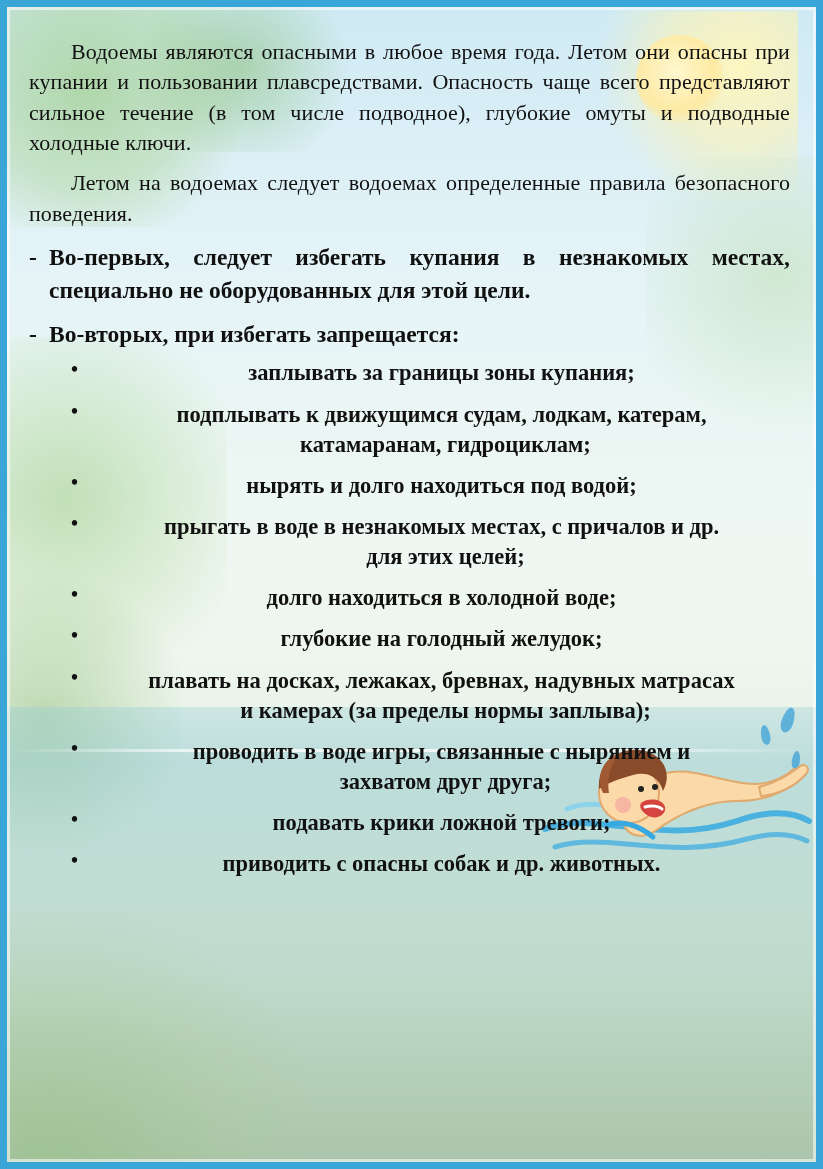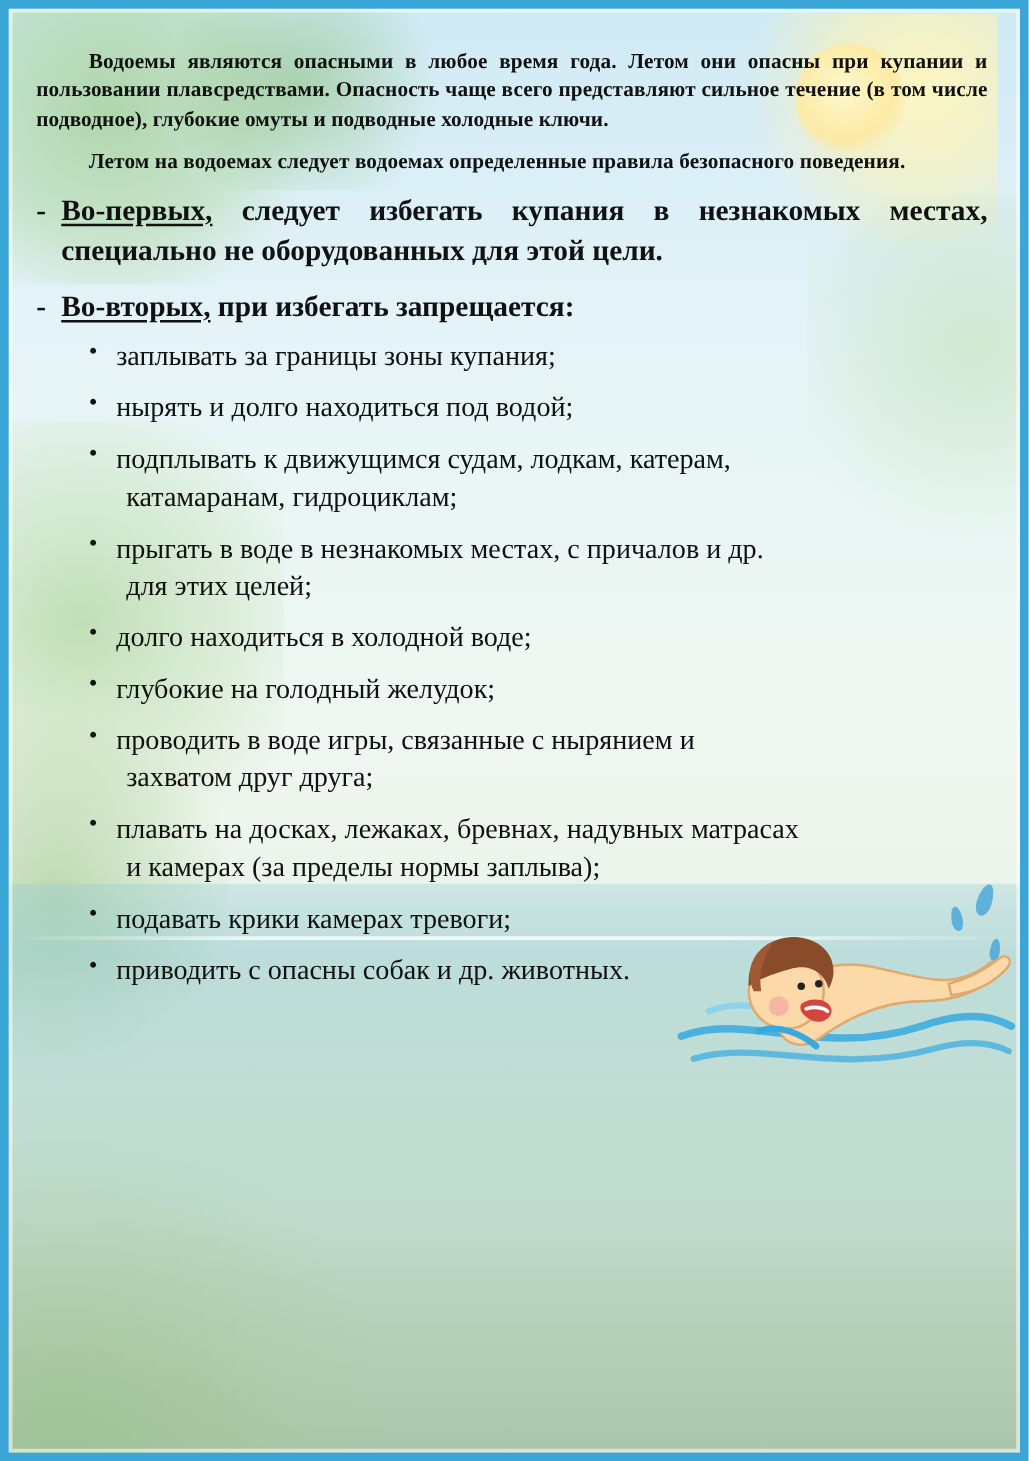--- a/index.html
+++ b/index.html
@@ -111,25 +111,25 @@
   
   .content {
     position: relative;
     z-index: 5;
     padding: 30px 26px 10px 22px;
     color: #111;
   }
 
   p.para {
     margin: 0 0 2px 0;
-    font-size: 17px;
+    font-size: 22px;
     line-height: 1.38;
     text-align: justify;
     text-indent: 42px;
-    font-weight: 700;
+    font-weight: 400;
     letter-spacing: .1px;
   }
   p.para.second { margin-top: 10px; }
 
   .dash-item {
     display: flex;
     align-items: flex-start;
     margin-top: 12px;
     font-size: 23.5px;
     font-weight: 700;
@@ -138,37 +138,36 @@
   .dash-item .dash {
     flex: 0 0 auto;
     width: 18px;
     margin-right: 2px;
   }
   .dash-item .dash-text {
     flex: 1 1 auto;
     text-align: justify;
   }
   .underlined {
-    text-decoration: underline;
     text-underline-offset: 3px;
   }
 
   ul.rules {
     list-style: none;
     margin: 8px 0 0 0;
     padding: 0 0 0 42px;
   }
   ul.rules > li {
     position: relative;
     font-size: 22.5px;
-    font-weight: 400;
+    font-weight: 700;
     line-height: 1.34;
     margin-bottom: 11px;
     padding-left: 22px;
-    text-align: left;
+    text-align: center;
   }
   ul.rules > li::before {
     content: "•";
     position: absolute;
     left: 0;
     top: -2px;
     font-size: 20px;
     color: #111;
   }
   ul.rules > li .l2 { display: block; padding-left: 8px; }
@@ -236,46 +235,46 @@
     <div class="dash-item">
       <span class="dash">-</span>
       <span class="dash-text"><span class="underlined">Во-вторых,</span><span> при избегать запрещается:</span></span>
     </div>
 
     <ul class="rules">
       <li>
         <span>заплывать за границы зоны купания;</span>
       </li>
       <li>
-        <span>нырять и долго находиться под водой;</span>
-      </li>
-      <li>
         <span>подплывать к движущимся судам, лодкам, катерам,</span>
         <span class="l2">катамаранам, гидроциклам;</span>
       </li>
       <li>
+        <span>нырять и долго находиться под водой;</span>
+      </li>
+      <li>
         <span>прыгать в воде в незнакомых местах, с причалов и др.</span>
         <span class="l2">для этих целей;</span>
       </li>
       <li>
         <span>долго находиться в холодной воде;</span>
       </li>
       <li>
         <span>глубокие на голодный желудок;</span>
       </li>
       <li>
+        <span>плавать на досках, лежаках, бревнах, надувных матрасах</span>
+        <span class="l2">и камерах (за пределы нормы заплыва);</span>
+      </li>
+      <li>
         <span>проводить в воде игры, связанные с нырянием и</span>
         <span class="l2">захватом друг друга;</span>
       </li>
       <li>
-        <span>плавать на досках, лежаках, бревнах, надувных матрасах</span>
-        <span class="l2">и камерах (за пределы нормы заплыва);</span>
-      </li>
-      <li>
-        <span>подавать крики камерах тревоги;</span>
+        <span>подавать крики ложной тревоги;</span>
       </li>
       <li>
         <span>приводить с опасны собак и др. животных.</span>
       </li>
     </ul>
 
   </div>
 </div>
 
 </body></html>

